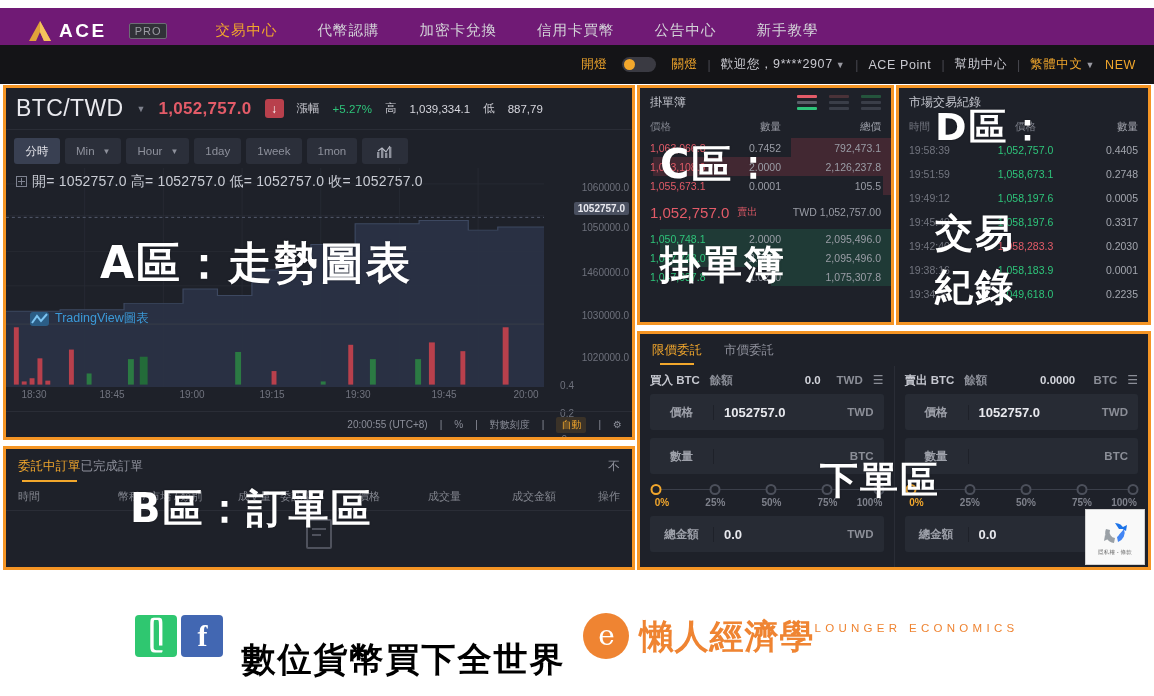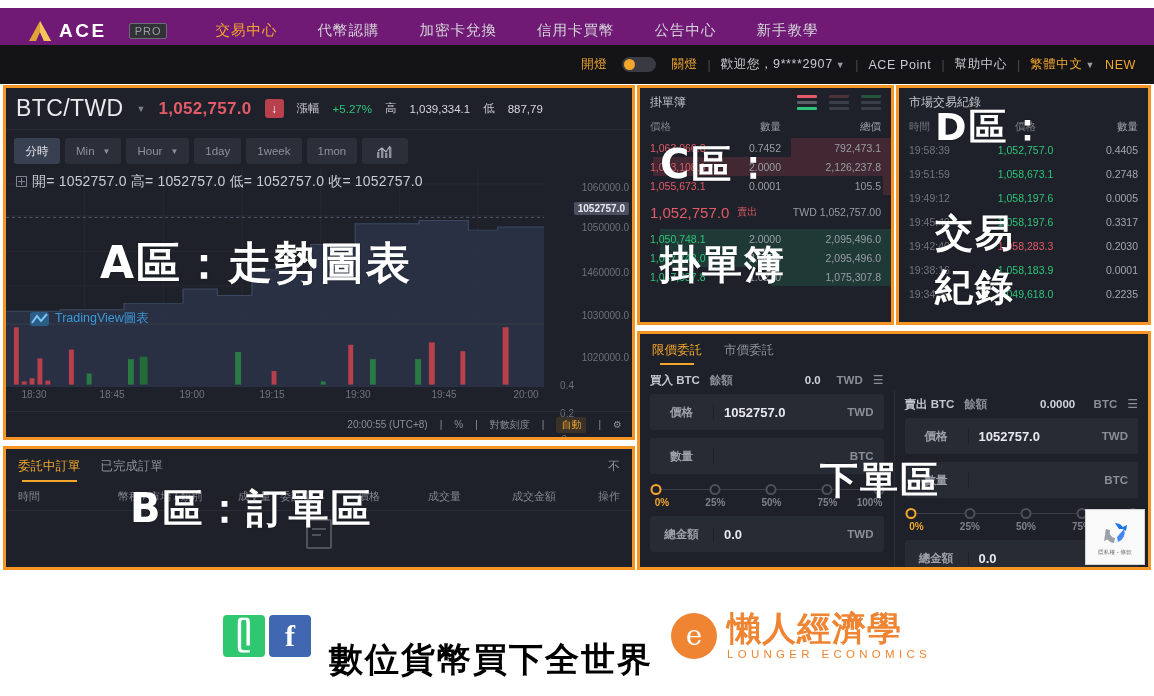--- a/index.html
+++ b/index.html
@@ -104,21 +104,21 @@
   }
   .chart-foot .chip { color:#f2a72c; background:#3a3228; padding:1px 5px; border-radius:2px; }
   .tvlogo {
     position:absolute; left:24px; bottom:110px; display:flex; align-items:center; gap:6px;
     color:#3b9ad9; font-size:12.5px; z-index:3;
   }
   .tvbadge { width:19px; height:14px; border-radius:3px; background:#2b5d86; position:relative; }
 
   
   #regB { left:3px; top:446px; width:632px; height:124px; }
-  .ord-tabs { height:34px; display:flex; align-items:center; gap:20px; padding:0 12px; position:relative;text-align:right; }
+  .ord-tabs { height:34px; display:flex; align-items:center; padding:0 12px; position:relative;text-align:right; }
   .ot { font-size:12.5px; color:#8e909b; cursor:pointer; position:relative; }
   .ot.active { color:#f2a72c; }
   .ot.active::after { content:""; position:absolute; left:4px; right:4px; bottom:-7px; height:2px; background:#f2a72c; }
   .ot-right { position:absolute; right:12px; color:#8e909b; font-size:12px; }
   .ord-cols {
     height:28px; display:flex; align-items:center; color:#83868f; font-size:11px;
     border-bottom:1px solid #2a2d36; padding:0 12px;
   }
   .ord-body { position:relative; height:54px; }
   .empty-doc {
@@ -168,21 +168,21 @@
   .t-price.down { color:#e35b68; }
 
   
   #regE { left:637px; top:331px; width:514px; height:239px; }
   .of-tabs { height:32px; display:flex; align-items:center; gap:22px; padding:0 12px; }
   .oft { font-size:12.5px; color:#8e909b; position:relative; cursor:pointer; }
   .oft.active { color:#f2a72c; }
   .oft.active::after { content:""; position:absolute; left:8px; right:8px; bottom:-6px; height:2px; background:#f2a72c; }
   .of-body { display:flex; height:calc(100% - 32px);font-weight:bold; }
   .of-side { flex:1; padding:0 10px; }
-  .of-side + .of-side { border-left:1px solid #2a2d36;margin-top:24px; }
+  .of-side + .of-side { border-left:1px solid #2a2d36; }
   .of-top { height:28px; display:flex; align-items:center; gap:10px; font-size:11.5px; color:#c6c8d0; }
   .of-top .bal { color:#8b8e97; }
   .of-top .num { color:#d3d5dc; margin-left:auto; }
   .of-top .cur { color:#8b8e97; width:32px; text-align:right; }
   .of-top .addic { color:#8b8e97; font-size:12px; }
   .field {
     height:36px; display:flex; align-items:center; background:#272b34; border-radius:3px; margin-bottom:8px;
   }
   .f-lbl { width:64px; text-align:center; color:#9da0a9; font-size:11.5px; border-right:1px solid #1e2129; }
   .f-val { flex:1; padding-left:10px; color:#e8e9ee; font-size:13px; }
@@ -229,21 +229,21 @@
   .f-line { width:42px; height:42px; border-radius:4px; display:flex; align-items:center;
             justify-content:center; font-size:30px; color:#fff; font-weight:bold; }
   .f-line.green { background:#2fc770; }
   .f-line.fb { background:#4267b2; font-family:"Liberation Serif",serif; }
   .f-slogan { font-family:"DejaVu Serif","Liberation Serif",serif; font-size:34px; color:#000;
               font-weight:bold; letter-spacing:2px;margin-top:48px; }
   .le-wrap { display:flex; align-items:center; gap:10px; }
   .le-circle { width:46px; height:46px; border-radius:50%; background:#ef8432; color:#fff;
                display:flex; align-items:center; justify-content:center; font-size:28px;
                font-family:"DejaVu Serif",serif; }
-  .le-txt { display:flex; flex-direction:column; }
+  .le-txt { display:flex; flex-direction:row; }
   .le-cn { font-family:"DejaVu Serif","Liberation Serif",serif; color:#ef8432; font-size:34px;
            font-weight:bold; letter-spacing:1px; line-height:1; }
   .le-en { color:#ef8432; font-size:11.5px; letter-spacing:4.3px; margin-top:3px; }
 </style>
 </head>
 <body>
 
 <div class="app">
 
   <div class="topnav">

